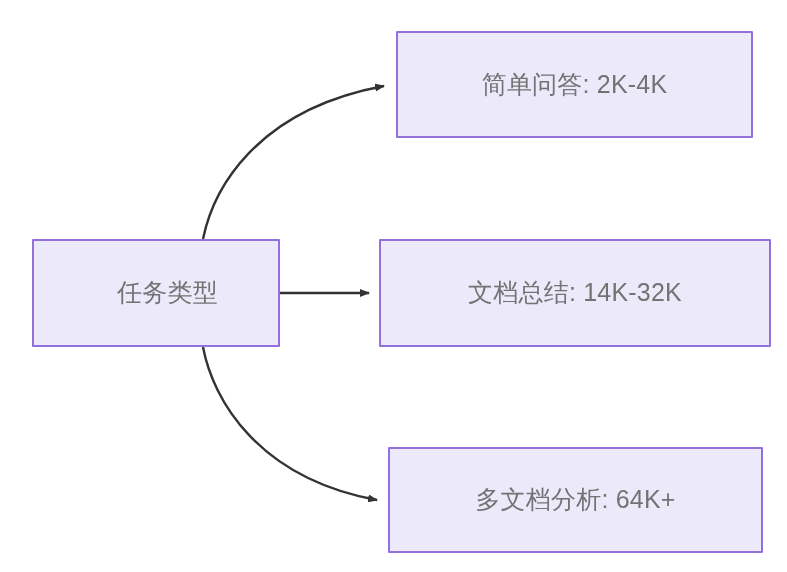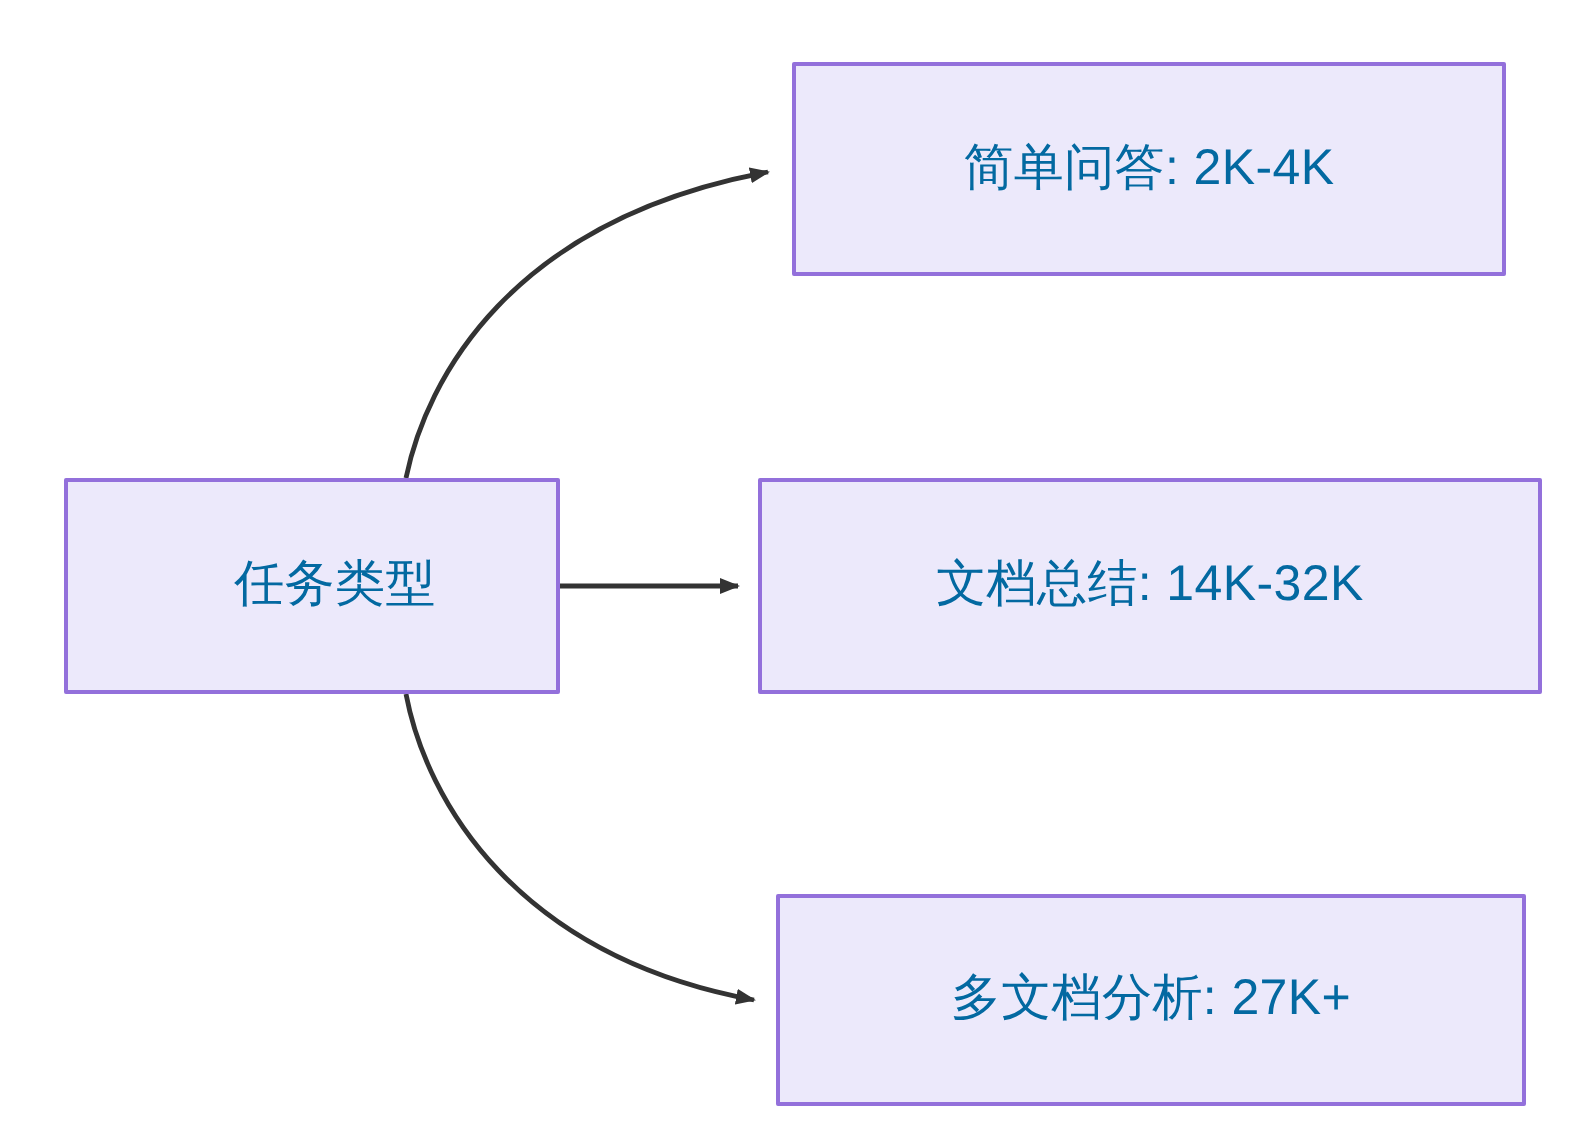--- a/index.html
+++ b/index.html
@@ -31,21 +31,21 @@
     box-sizing: border-box;
     background: #ece9fb;
     border: 2px solid #9370db;
     border-radius: 1px;
     display: flex;
     align-items: center;
     justify-content: center;
     z-index: 2;
   }
   .node-label {
-    color: #0369a1;
+    color: #737373;
     font-size: 25px;
     line-height: 1.25;
     letter-spacing: 0.2px;
     white-space: nowrap;
     text-align: center;
     font-weight: 400;
   }
   #node-source {
     left: 32px;
     top: 239px;
@@ -97,16 +97,16 @@
 
   <div class="node" id="node-simple-qa">
     <span class="node-label">简单问答: 2K-4K</span>
   </div>
 
   <div class="node" id="node-doc-summary">
     <span class="node-label">文档总结: 14K-32K</span>
   </div>
 
   <div class="node" id="node-multi-doc">
-    <span class="node-label">多文档分析: 27K+</span>
+    <span class="node-label">多文档分析: 64K+</span>
   </div>
 
 </div>
 
 </body></html>

